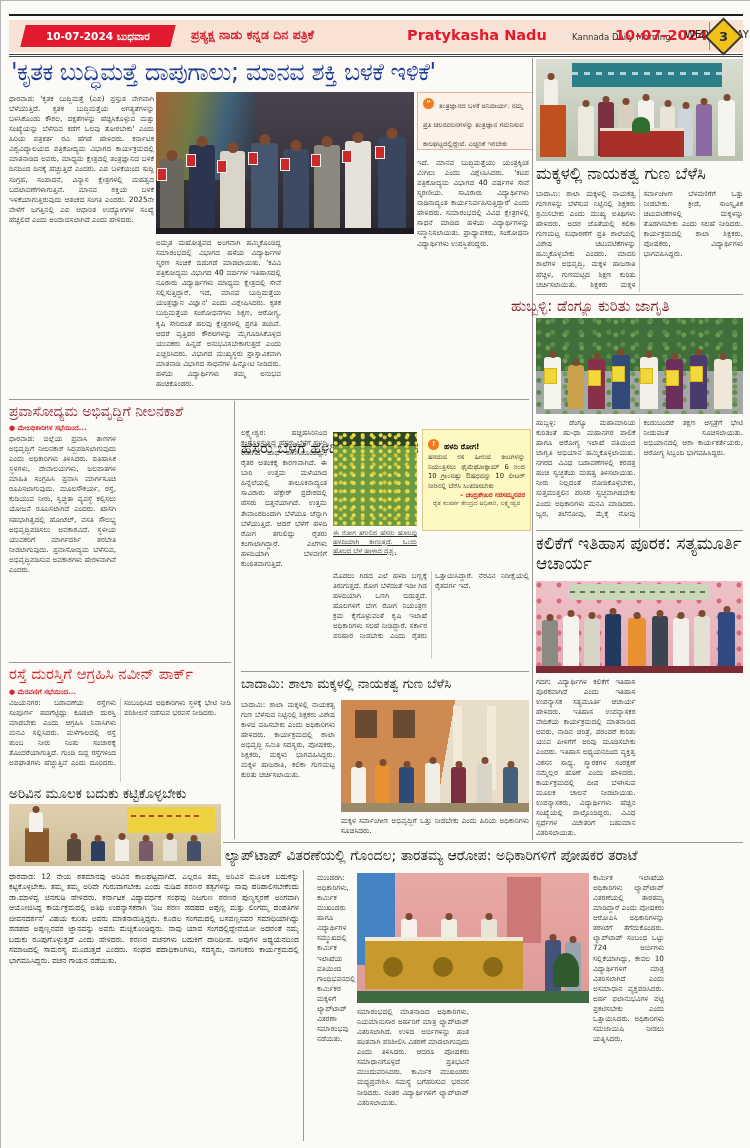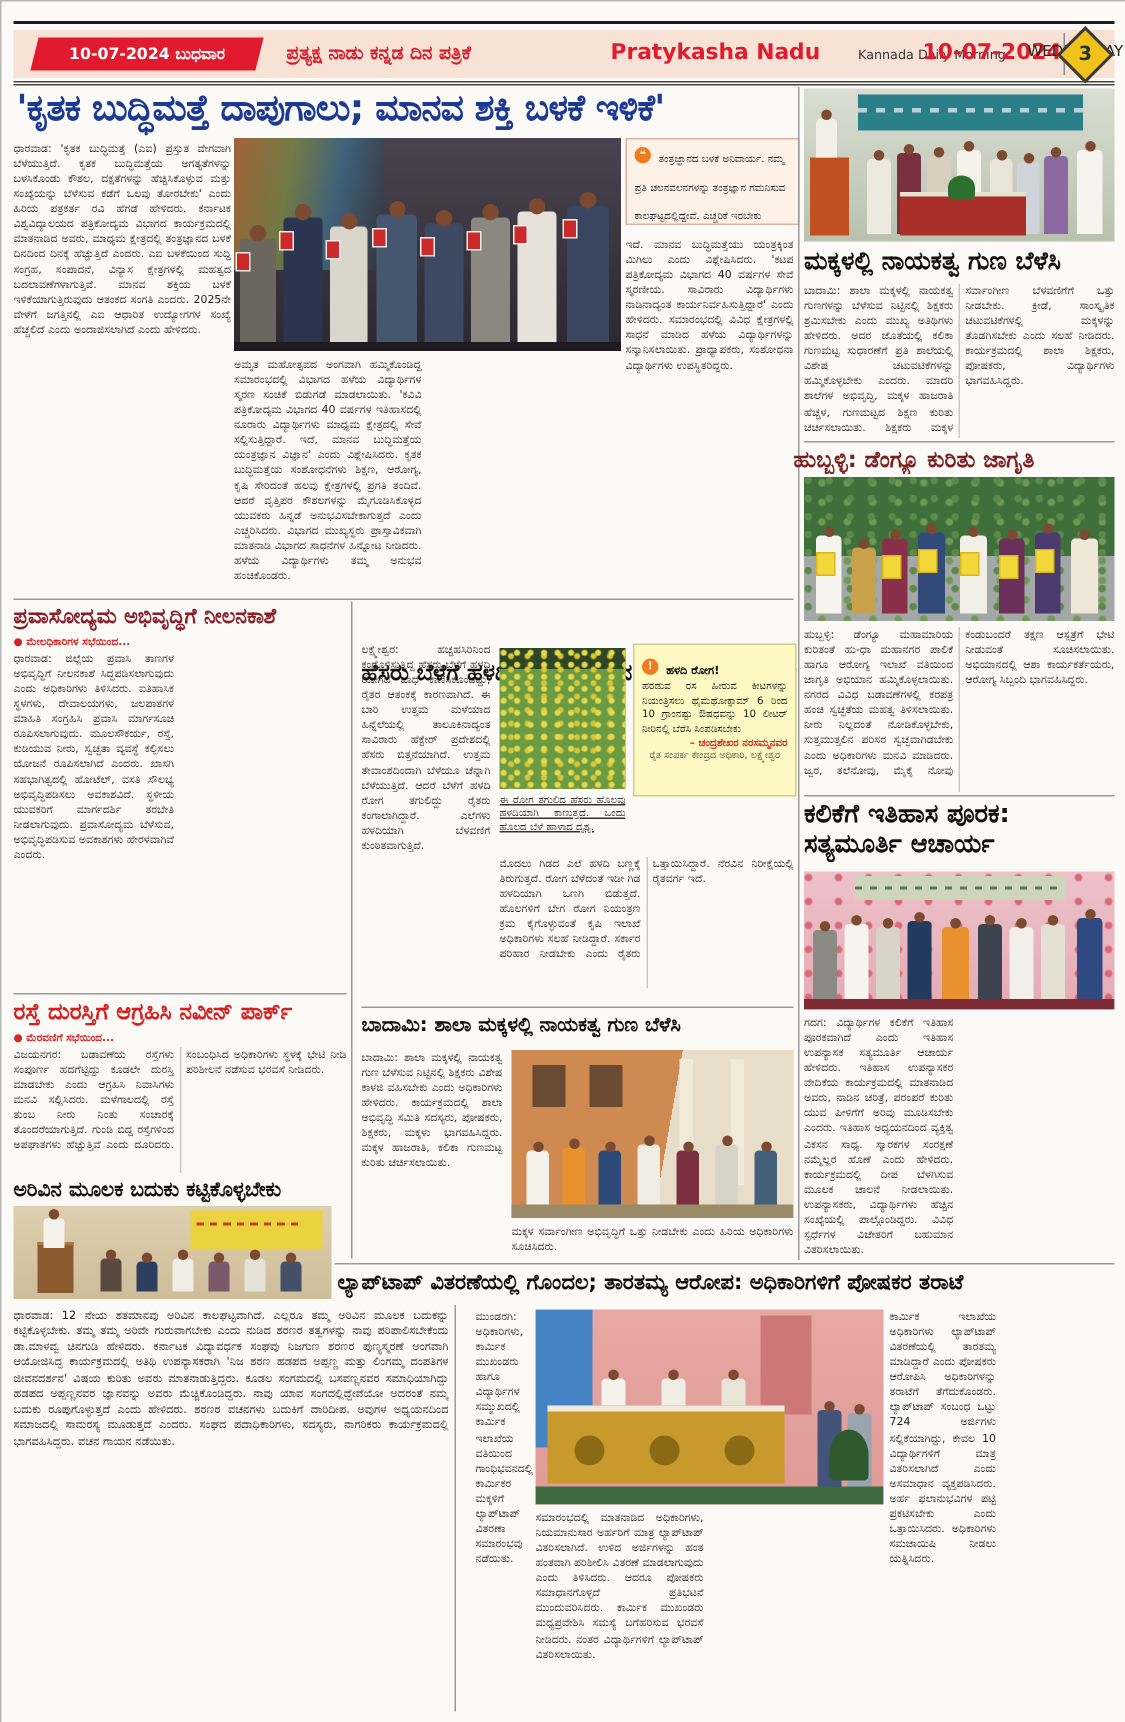--- a/index.html
+++ b/index.html
@@ -4,21 +4,21 @@
 <style>
   html,body{margin:0;padding:0;background:#dcdcdc;}
   .page{position:relative;width:750px;height:1148px;margin:0 auto;background:#fbfaf7;
         font-family:"DejaVu Sans","Liberation Sans",sans-serif;overflow:hidden;border:1px solid #b5b5b5;}
   .abs{position:absolute;}
   .hrule{position:absolute;height:1px;background:#9a9a9a;}
   .vrule{position:absolute;width:1px;background:#9a9a9a;}
   .bt{position:absolute;font-size:7.3px;line-height:1.38;text-align:justify;color:#1d1d1d;overflow:hidden;column-fill:auto;}
   .c2{column-count:2;column-gap:8px;column-rule:1px solid #c9c9c9;}
   .kicker{position:absolute;font-size:7px;color:#d32525;font-weight:bold;overflow:hidden;white-space:nowrap;}
-  .hl{position:absolute;font-weight:bold;color:#101010;line-height:1.15;overflow:hidden;}
+  .hl{position:absolute;font-weight:normal;color:#101010;line-height:1.15;overflow:hidden;}
   .cap{position:absolute;font-size:6.8px;line-height:1.35;color:#333;text-align:justify;overflow:hidden;text-decoration:underline;}
   
   .band{position:absolute;left:8px;top:19px;width:734px;height:32px;background:#f7e2d5;}
   .ribbon{position:absolute;left:14px;top:5px;width:150px;height:22px;background:#e11b2d;
           transform:skewX(-14deg);display:flex;align-items:center;justify-content:center;}
   .ribbon span{transform:skewX(14deg);color:#fff;font-size:10.5px;font-weight:bold;}
   .diamond{position:absolute;right:6px;top:3px;width:23px;height:23px;background:#f2c21a;border:2px solid #3a3a3a;
            transform:rotate(45deg);display:flex;align-items:center;justify-content:center;}
   .diamond span{transform:rotate(-45deg);font-weight:bold;font-size:13px;color:#233;}
   
@@ -105,21 +105,21 @@
     <div class="pf sm" style="left:142px;width:15px;height:48px;background:#cfd4da;"></div>
     <div class="pf sm" style="left:160px;width:16px;height:52px;background:#8a6aa0;"></div>
     <div class="pf sm" style="left:182px;width:17px;height:56px;background:#f6f4ee;"></div>
     <div class="pp" style="left:64px;bottom:4px;width:84px;height:26px;background:#a83028;border-top:3px solid #e8e2d2;"></div>
     <div class="pp" style="left:96px;bottom:28px;width:18px;height:16px;border-radius:50% 50% 20% 20%;background:#2e6e2e;"></div>
   </div>
   <div class="hl" style="left:535px;top:164px;width:207px;height:20px;font-size:16.5px;">ಮಕ್ಕಳಲ್ಲಿ ನಾಯಕತ್ವ ಗುಣ ಬೆಳೆಸಿ</div>
   <div class="bt c2" style="left:535px;top:188px;width:207px;height:103px;">ಬಾದಾಮಿ: ಶಾಲಾ ಮಕ್ಕಳಲ್ಲಿ ನಾಯಕತ್ವ ಗುಣಗಳನ್ನು ಬೆಳೆಸುವ ನಿಟ್ಟಿನಲ್ಲಿ ಶಿಕ್ಷಕರು ಶ್ರಮಿಸಬೇಕು ಎಂದು ಮುಖ್ಯ ಅತಿಥಿಗಳು ಹೇಳಿದರು. ಅದರ ಜೊತೆಯಲ್ಲಿ ಕಲಿಕಾ ಗುಣಮಟ್ಟ ಸುಧಾರಣೆಗೆ ಪ್ರತಿ ಶಾಲೆಯಲ್ಲಿ ವಿಶೇಷ ಚಟುವಟಿಕೆಗಳನ್ನು ಹಮ್ಮಿಕೊಳ್ಳಬೇಕು ಎಂದರು. ಮಾದರಿ ಶಾಲೆಗಳ ಅಭಿವೃದ್ಧಿ, ಮಕ್ಕಳ ಹಾಜರಾತಿ ಹೆಚ್ಚಳ, ಗುಣಮಟ್ಟದ ಶಿಕ್ಷಣ ಕುರಿತು ಚರ್ಚಿಸಲಾಯಿತು. ಶಿಕ್ಷಕರು ಮಕ್ಕಳ ಸರ್ವಾಂಗೀಣ ಬೆಳವಣಿಗೆಗೆ ಒತ್ತು ನೀಡಬೇಕು. ಕ್ರೀಡೆ, ಸಾಂಸ್ಕೃತಿಕ ಚಟುವಟಿಕೆಗಳಲ್ಲಿ ಮಕ್ಕಳನ್ನು ತೊಡಗಿಸಬೇಕು ಎಂದು ಸಲಹೆ ನೀಡಿದರು. ಕಾರ್ಯಕ್ರಮದಲ್ಲಿ ಶಾಲಾ ಶಿಕ್ಷಕರು, ಪೋಷಕರು, ವಿದ್ಯಾರ್ಥಿಗಳು ಭಾಗವಹಿಸಿದ್ದರು.</div>
   <div class="hrule" style="left:535px;top:293px;width:207px;"></div>
 
-  <div class="hl" style="left:528px;top:297px;width:207px;height:18px;font-size:15px;color:#7a1f1f;">ಹುಬ್ಬಳ್ಳಿ: ಡೆಂಗ್ಯೂ ಕುರಿತು ಜಾಗೃತಿ</div>
+  <div class="hl" style="left:510px;top:297px;width:207px;height:18px;font-size:15px;color:#7a1f1f;">ಹುಬ್ಬಳ್ಳಿ: ಡೆಂಗ್ಯೂ ಕುರಿತು ಜಾಗೃತಿ</div>
   <div class="ph" style="left:535px;top:317px;width:207px;height:96px;
                 background:radial-gradient(circle at 20% 20%,#5c8a4a 2px,transparent 3px),radial-gradient(circle at 70% 30%,#6e9a52 2px,transparent 3px),linear-gradient(#3f6f3a 55%,#a3a8a6 55%);background-size:14px 12px,17px 13px,100% 100%;">
     <div class="pf sm ys" style="left:8px;width:17px;height:52px;background:#f5f5ee;"></div>
     <div class="pf sm" style="left:32px;width:16px;height:44px;background:#caa04a;"></div>
     <div class="pf sm ys" style="left:52px;width:17px;height:50px;background:#8a2f4a;"></div>
     <div class="pf sm ys" style="left:76px;width:18px;height:54px;background:#324a78;"></div>
     <div class="pf sm ys" style="left:104px;width:18px;height:52px;background:#f2efe6;"></div>
     <div class="pf sm ys" style="left:130px;width:17px;height:50px;background:#6a2f5a;"></div>
     <div class="pf sm ys" style="left:154px;width:17px;height:54px;background:#4a3a6e;"></div>
     <div class="pf sm" style="left:178px;width:18px;height:50px;background:#efe8d8;"></div>

